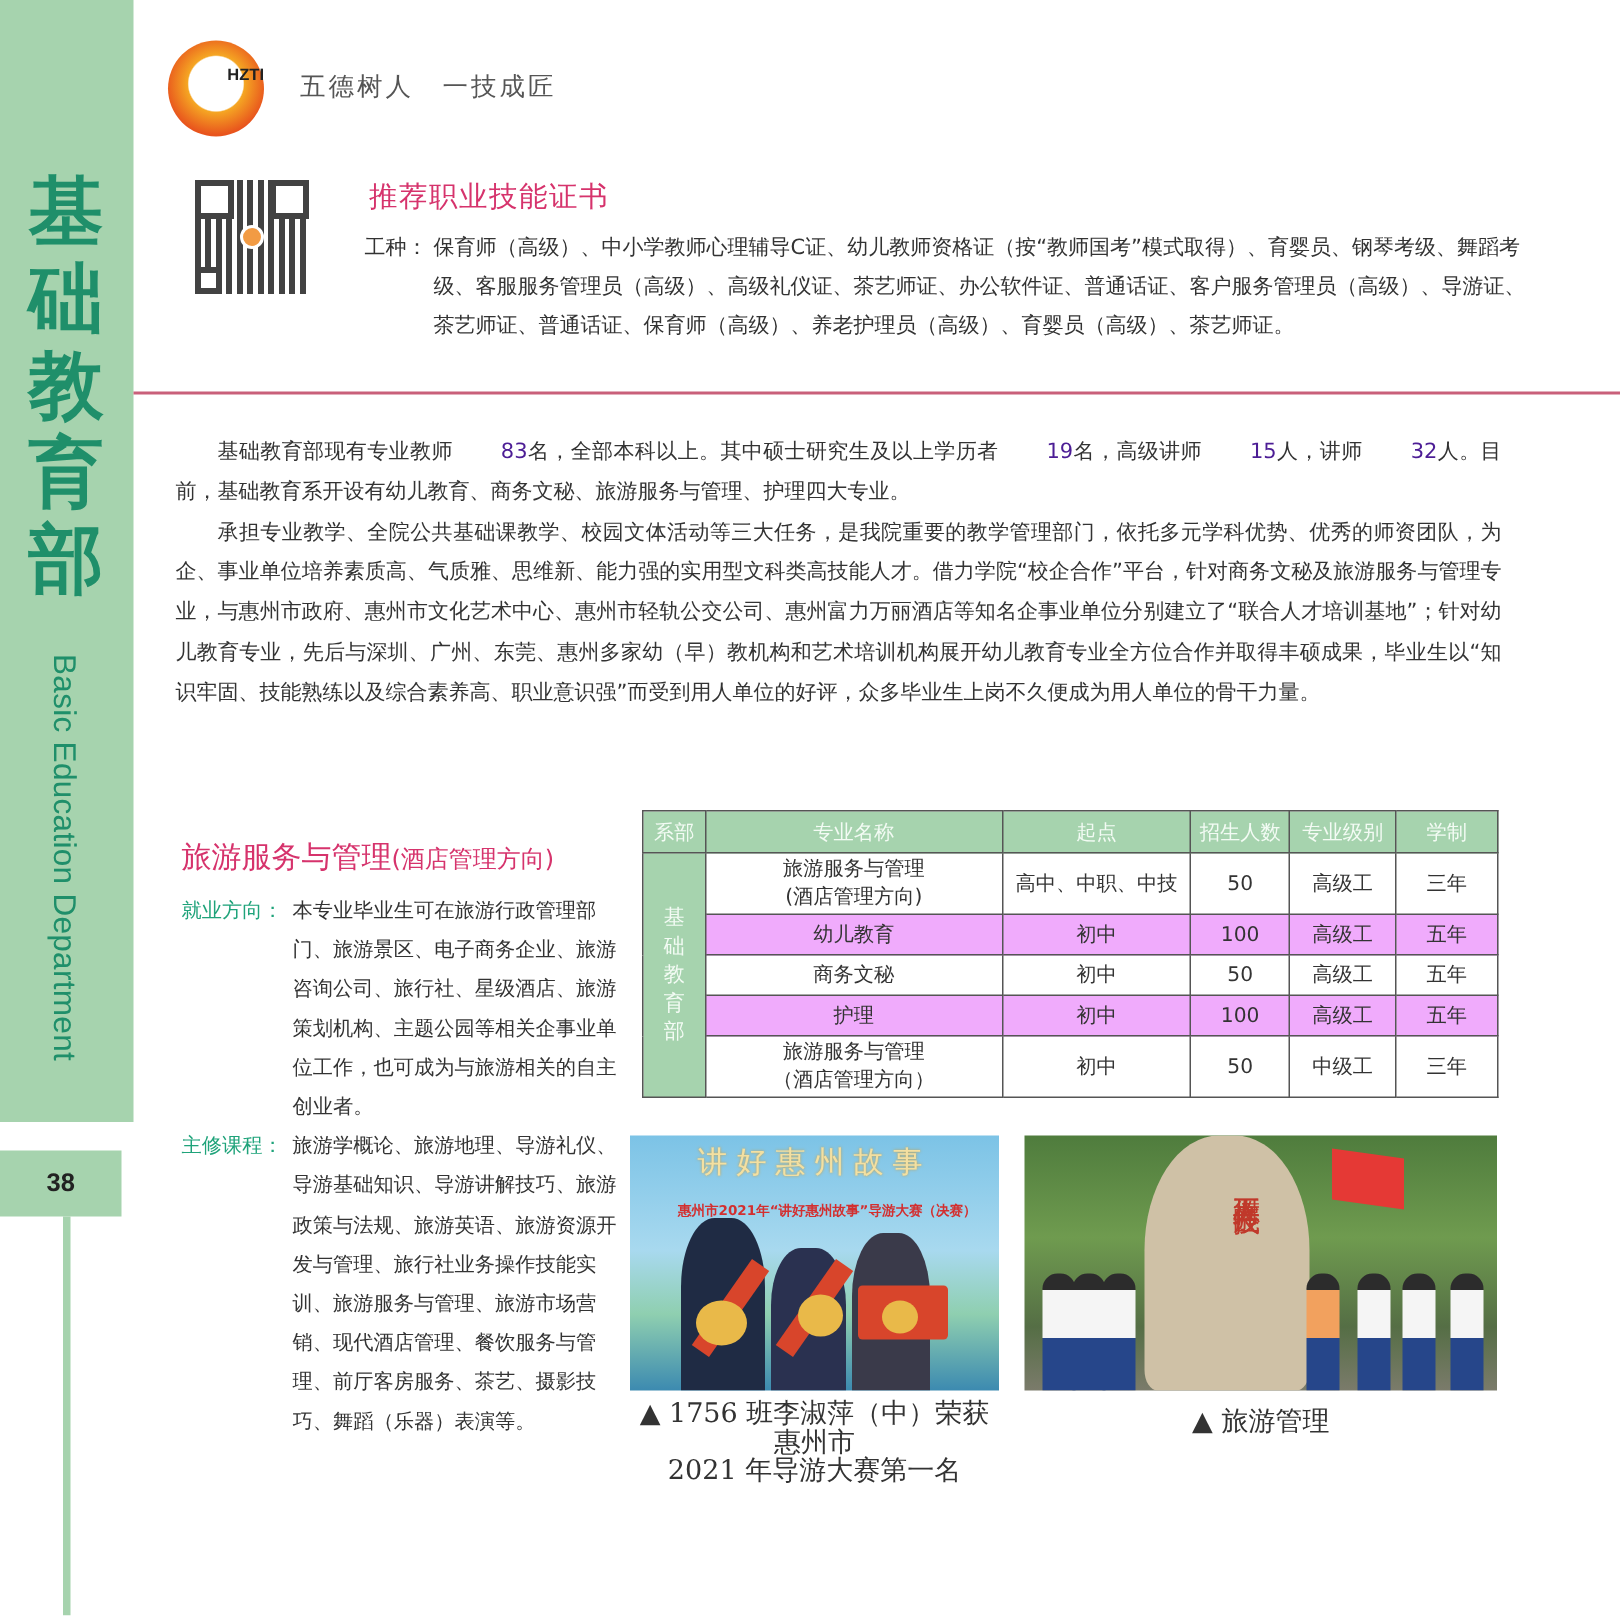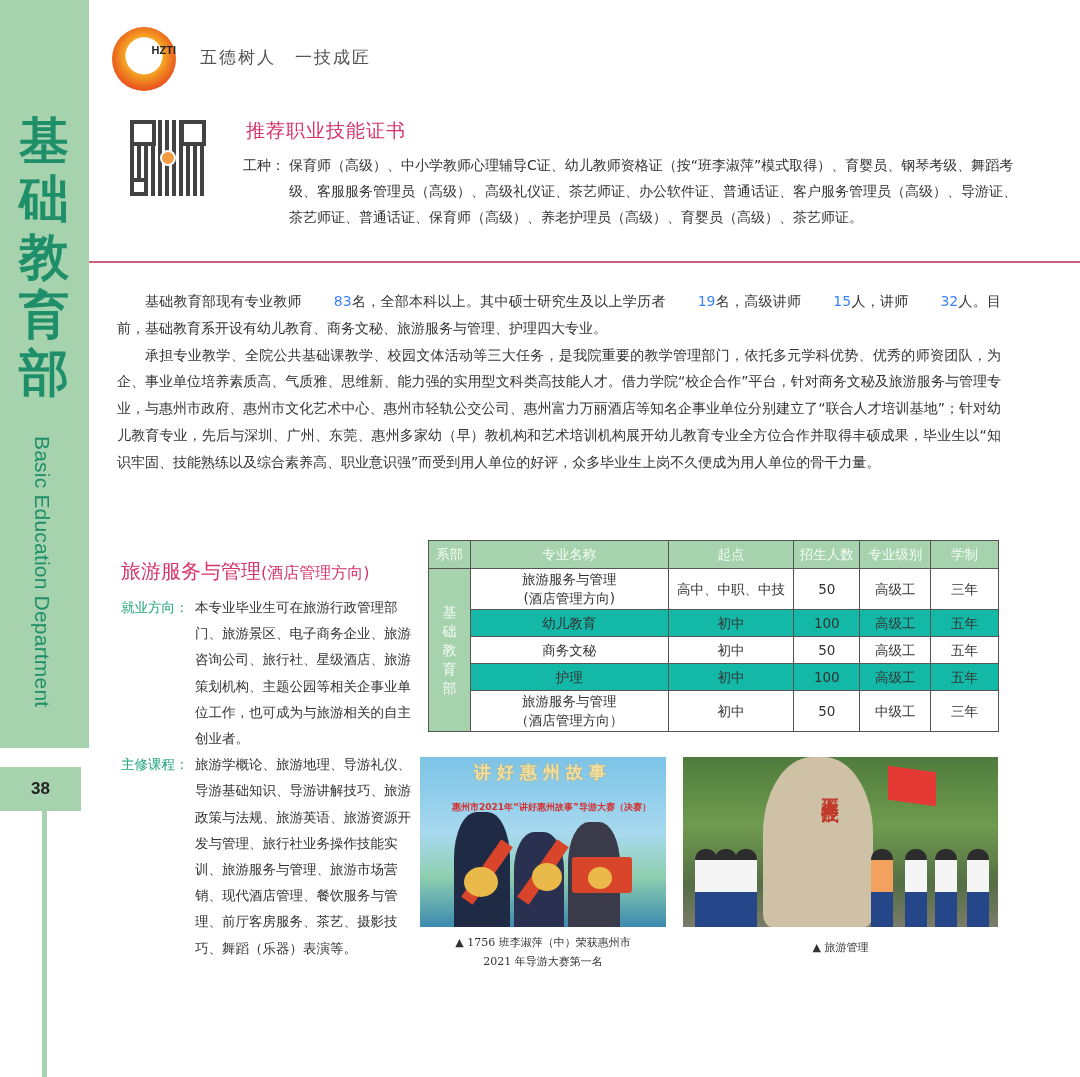--- a/index.html
+++ b/index.html
@@ -31,57 +31,57 @@
   .qr .qr-center { position: absolute; left: 30px; top: 30px; width: 16px; height: 16px; border-radius: 50%; background: #f08a24; border: 2px solid #fff; }
   .cert-title { position: absolute; left: 246px; top: 118px; font-size: 19px; color: #d6336c; letter-spacing: 1px; }
   .cert-body { position: absolute; left: 243px; top: 152px; width: 780px; font-size: 14px; line-height: 26px; color: #333; }
   .cert-label { float: left; }
   .cert-text { display: block; margin-left: 46px; }
   .divider { position: absolute; left: 89px; top: 261px; width: 991px; height: 2px; background: #c9607a; }
 
   
   .intro { position: absolute; left: 117px; top: 288px; width: 884px; font-size: 14px; line-height: 26.8px; color: #333; text-align: justify; }
   .intro p { text-indent: 2em; }
-  .hl { color: #3b82f6; margin-left: 32px; }
+  .hl { color: #4c1d95; margin-left: 32px; }
 
   
   .major-title { position: absolute; left: 121px; top: 558px; font-size: 20px; color: #d6336c; }
   .major-title small { font-size: 16px; }
   .major-list { position: absolute; left: 121px; top: 594px; width: 290px; font-size: 13.5px; line-height: 26.2px; color: #333; }
   .row { display: flex; }
   .row-label { width: 74px; flex-shrink: 0; color: #1fa37a; }
   .row-text { flex: 1; }
 
   
   .tbl { position: absolute; left: 428px; top: 540px; width: 571px; border-collapse: collapse; font-size: 13.5px; color: #333; }
   .tbl th, .tbl td { border: 1.5px solid #555; text-align: center; }
   .tbl th { background: #a6d3ae; color: #f3fbf4; font-weight: normal; height: 28px; }
   .tbl td { height: 27px; line-height: 19px; }
   .tbl td.tall { height: 41px; }
-  .tbl tr.alt td { background: #14b8a6; }
+  .tbl tr.alt td { background: #f0abfc; }
   .tbl td.dept { background: #a6d3ae !important; color: #f3fbf4; font-size: 14px; line-height: 19px; width: 42px; }
 
   
   .photo { position: absolute; overflow: hidden; }
   .photo1 { left: 420px; top: 757px; width: 246px; height: 170px; background: linear-gradient(180deg, #7cc3e6 0%, #a8d9ef 45%, #8fcfb0 70%, #3c8ab0 100%); }
-  .photo1-banner { position: absolute; left: 0; right: 0; top: 4px; text-align: center; font-family: "DejaVu Serif", serif; font-weight: bold; font-size: 17px; color: #f3e0a2; letter-spacing: 6px; text-shadow: 0 0 2px #c9a24a; }
+  .photo1-banner { position: absolute; left: 0; right: 0; top: 4px; text-align: center; font-family: "DejaVu Serif", serif; font-weight: normal; font-size: 20px; color: #f3e0a2; letter-spacing: 6px; text-shadow: 0 0 2px #c9a24a; }
   .photo1-sub { position: absolute; left: 0; right: 0; top: 44px; text-align: center; font-size: 9px; color: #d32f2f; font-weight: bold; padding-left: 17px; }
   .person { position: absolute; bottom: 0; border-radius: 40% 40% 0 0; }
   .p1 { left: 34px; width: 56px; height: 115px; background: #1f2b44; }
   .p2 { left: 94px; width: 50px; height: 95px; background: #2a3150; }
   .p3 { left: 148px; width: 52px; height: 105px; background: #3a3a4a; }
   .sash { position: absolute; bottom: 20px; width: 14px; height: 70px; background: #d8452b; transform: rotate(35deg); }
   .award { position: absolute; width: 60px; height: 36px; background: #d8452b; border-radius: 3px; }
   .medal { position: absolute; border-radius: 50%; background: #e9b949; }
   .photo2 { left: 683px; top: 757px; width: 315px; height: 170px; background: linear-gradient(180deg, #4f7c3d 0%, #6f9b4f 40%, #556e45 75%, #7b7b6b 100%); }
   .rock { position: absolute; left: 80px; top: 0; width: 110px; height: 170px; background: #cfc1a6; border-radius: 45% 45% 8% 8%; }
   .rock-text { position: absolute; left: 38px; top: 28px; width: 40px; font-size: 18px; line-height: 22px; color: #c0392b; font-family: "DejaVu Serif", serif; writing-mode: vertical-rl; }
   .flag { position: absolute; left: 205px; top: 12px; width: 48px; height: 34px; background: #e53935; transform: skewY(8deg); }
   .student { position: absolute; bottom: 0; width: 22px; height: 78px; background: linear-gradient(180deg, #2c2c2c 0 14%, #f5f5f5 14% 55%, #26468a 55% 100%); border-radius: 10px 10px 0 0; }
-  .caption { position: absolute; font-family: "DejaVu Serif", "Liberation Serif", serif; font-size: 11px; line-height: 19px; color: #333; text-align: center; }
+  .caption { position: absolute; font-family: "DejaVu Serif", "Liberation Serif", serif; font-size: 18px; line-height: 19px; color: #333; text-align: center; }
   .cap1 { left: 420px; top: 933px; width: 246px; }
   .cap2 { left: 683px; top: 938px; width: 315px; }
 </style>
 </head>
 <body>
 
 <div class="side-band"></div>
 <div class="side-title">
   <span>基</span>
   <span>础</span>
@@ -100,21 +100,21 @@
 </div>
 <div class="slogan">五德树人　一技成匠</div>
 
 <div class="qr">
   <div class="qr-corner"></div>
   <div class="qr-center"></div>
 </div>
 <div class="cert-title">推荐职业技能证书</div>
 <div class="cert-body">
   <span class="cert-label">工种：</span>
-  <span class="cert-text">保育师（高级）、中小学教师心理辅导C证、幼儿教师资格证（按“班李淑萍”模式取得）、育婴员、钢琴考级、舞蹈考级、客服服务管理员（高级）、高级礼仪证、茶艺师证、办公软件证、普通话证、客户服务管理员（高级）、导游证、茶艺师证、普通话证、保育师（高级）、养老护理员（高级）、育婴员（高级）、茶艺师证。</span>
+  <span class="cert-text">保育师（高级）、中小学教师心理辅导C证、幼儿教师资格证（按“教师国考”模式取得）、育婴员、钢琴考级、舞蹈考级、客服服务管理员（高级）、高级礼仪证、茶艺师证、办公软件证、普通话证、客户服务管理员（高级）、导游证、茶艺师证、普通话证、保育师（高级）、养老护理员（高级）、育婴员（高级）、茶艺师证。</span>
 </div>
 <div class="divider"></div>
 
 <div class="intro">
   <p>
     <span>基础教育部现有专业教师</span><span class="hl">83</span><span>名，全部本科以上。其中硕士研究生及以上学历者</span><span class="hl">19</span><span>名，高级讲师</span><span class="hl">15</span><span>人，讲师</span><span class="hl">32</span><span>人。目前，基础教育系开设有幼儿教育、商务文秘、旅游服务与管理、护理四大专业。</span>
   </p>
   <p>承担专业教学、全院公共基础课教学、校园文体活动等三大任务，是我院重要的教学管理部门，依托多元学科优势、优秀的师资团队，为企、事业单位培养素质高、气质雅、思维新、能力强的实用型文科类高技能人才。借力学院“校企合作”平台，针对商务文秘及旅游服务与管理专业，与惠州市政府、惠州市文化艺术中心、惠州市轻轨公交公司、惠州富力万丽酒店等知名企事业单位分别建立了“联合人才培训基地”；针对幼儿教育专业，先后与深圳、广州、东莞、惠州多家幼（早）教机构和艺术培训机构展开幼儿教育专业全方位合作并取得丰硕成果，毕业生以“知识牢固、技能熟练以及综合素养高、职业意识强”而受到用人单位的好评，众多毕业生上岗不久便成为用人单位的骨干力量。</p>
 </div>
 

